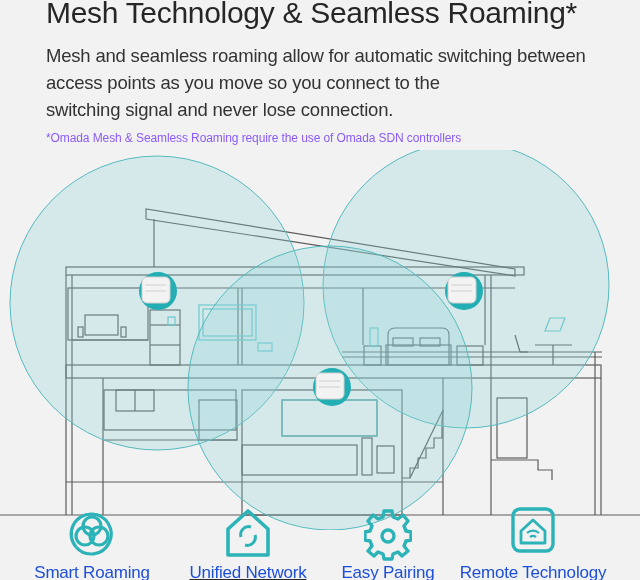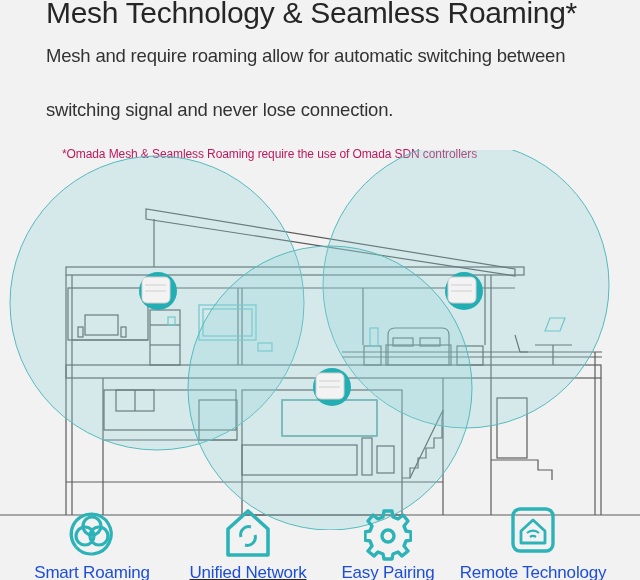--- a/index.html
+++ b/index.html
@@ -1,32 +1,32 @@
 <!DOCTYPE html>
 <html><head>
 <meta charset="utf-8">
 <style>
   html,body{margin:0;padding:0;}
   body{width:640px;height:580px;background:#f2f2f2;overflow:hidden;position:relative;font-family:"Liberation Sans",sans-serif;color:#2b2b2b;}
   .title{position:absolute;left:46px;top:-4px;font-size:30px;font-weight:normal;letter-spacing:-0.3px;color:#262626;margin:0;white-space:nowrap;}
   .desc{position:absolute;left:46px;top:42px;width:580px;font-size:18.5px;line-height:27px;color:#333;margin:0;letter-spacing:-0.2px;}
-  .note{position:absolute;left:46px;top:131px;font-size:12px;color:#be185d;margin:16px;letter-spacing:-0.1px;}
+  .note{position:absolute;left:46px;top:131px;font-size:12px;color:#8b5cf6;margin:0;letter-spacing:-0.1px;}
   .scene{position:absolute;left:0;top:150px;width:640px;height:380px;}
   .features{position:absolute;left:0;top:505px;width:640px;height:75px;}
   .feature{position:absolute;top:0;width:160px;text-align:center;}
   .feature .ico{display:block;margin:0 auto;width:48px;height:56px;}
   .feature .lbl{display:block;font-size:17px;color:#1d4ed8;margin-top:2px;white-space:nowrap;letter-spacing:-0.2px;}
 </style>
 </head>
 <body>
 
 <h1 class="title">Mesh Technology &amp; Seamless Roaming*</h1>
 <p class="desc">
-  <span>Mesh and require roaming allow for automatic switching between</span><br>
-  <br>
+  <span>Mesh and seamless roaming allow for automatic switching between</span><br>
+  <span>access points as you move so you connect to the</span><br>
   <span>switching signal and never lose connection.</span>
 </p>
 <p class="note">*Omada Mesh &amp; Seamless Roaming require the use of Omada SDN controllers</p>
 
 <svg class="scene" viewBox="0 150 640 380" width="640" height="380">
   <g fill="none" stroke="#5c5c5c" stroke-width="1.2">
 
     <polygon points="146,209 146,219 515,276 515,269"></polygon>
     <line x1="154" y1="219" x2="154" y2="267"></line>
 

